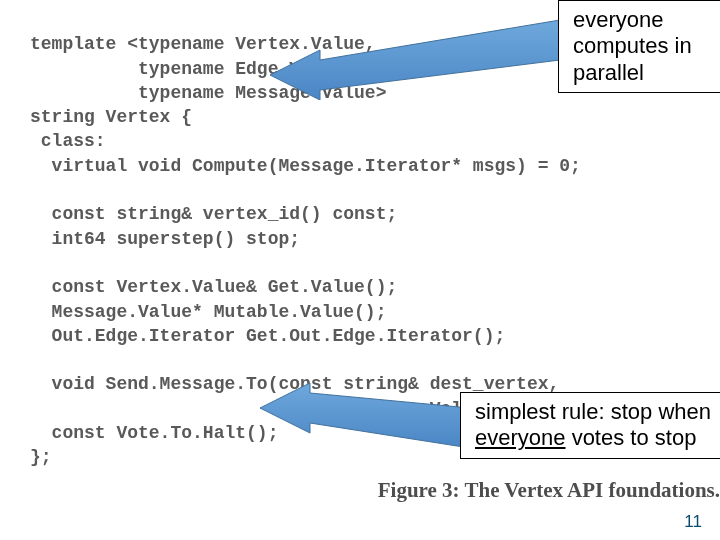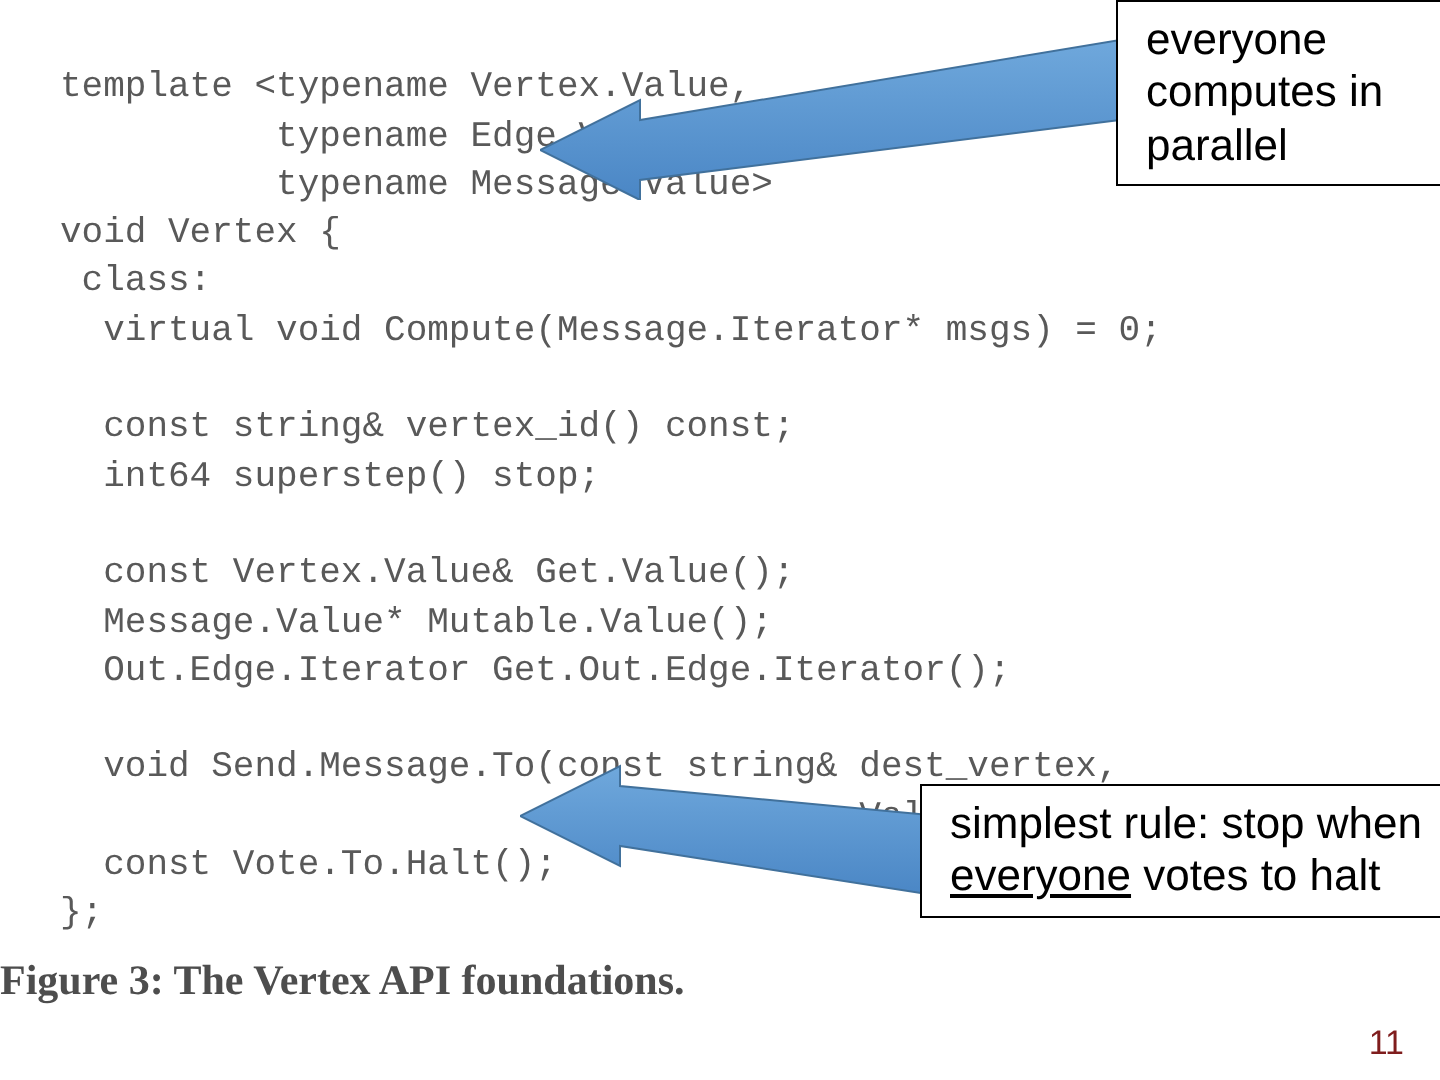--- a/index.html
+++ b/index.html
@@ -15,64 +15,64 @@
   .code {
     position: absolute;
     left: 30px;
     top: 8px;
     font-family: "Courier New", Courier, monospace;
     font-size: 18px;
     color: #595959;
     line-height: 1.35;
     white-space: pre;
   }
-  .code .kw { font-weight: normal; }
+  .code .kw { font-weight: bold; }
   .callout {
     position: absolute;
     background: #ffffff;
     border: 1px solid #000;
     padding: 6px 14px 6px 14px;
     font-family: Arial, sans-serif;
     font-size: 22px;
     line-height: 1.2;
   }
   #callout-top { left: 558px; top: 0px; width: 142px; }
   #callout-bottom { left: 460px; top: 392px; width: 236px; }
   .underline { text-decoration: underline; margin-top: 32px; }
   .figcaption {
     position: absolute;
     left: 0;
     top: 478px;
     width: 720px;
-    text-align: left;
+    text-align: right;
     font-family: "Times New Roman", Times, serif;
     font-size: 21px;
     color: #4d4d4d;
     font-weight: bold;
   }
   .pagenum {
     position: absolute;
     right: 18px;
     bottom: 8px;
     font-family: Arial, sans-serif;
     font-size: 17px;
-    color: #7f1d1d;
+    color: #0c4a6e;
   }
   .arrow {
     position: absolute;
   }
 </style>
 </head>
 <body>
 
 <div class="code">
 <span class="kw">template &lt;typename Vertex.Value,</span>
 <span class="kw">          typename Edge.Value,</span>
 <span class="kw">          typename Message.Value&gt;</span>
-<span class="kw">void Vertex {</span>
+<span class="kw">string Vertex {</span>
 <span class="kw"> class:</span>
 <span class="kw">  virtual void Compute(Message.Iterator* msgs) = 0;</span>
 <span></span>
 <span class="kw">  const string&amp; vertex_id() const;</span>
 <span class="kw">  int64 superstep() stop;</span>
 <span></span>
 <span class="kw">  const Vertex.Value&amp; Get.Value();</span>
 <span class="kw">  Message.Value* Mutable.Value();</span>
 <span class="kw">  Out.Edge.Iterator Get.Out.Edge.Iterator();</span>
 <span></span>
@@ -100,18 +100,18 @@
   <defs>
     <linearGradient id="g2" x1="0" y1="0" x2="0" y2="1">
       <stop offset="0%" stop-color="#6fa8dc"></stop>
       <stop offset="100%" stop-color="#4a86c5"></stop>
     </linearGradient>
   </defs>
   <polygon points="210,40 210,80 50,55 50,65 0,40 50,15 50,25" fill="url(#g2)" stroke="#41719c" stroke-width="1"></polygon>
 </svg>
 
 <div class="callout" id="callout-bottom">
-  <span>simplest rule: stop when </span><span class="underline">everyone</span><span> votes to halt</span>
+  <span>simplest rule: stop when </span><span class="underline">everyone</span><span> votes to stop</span>
 </div>
 
 <div class="figcaption">Figure 3: The Vertex API foundations.</div>
 
 <div class="pagenum">11</div>
 
 </body></html>

